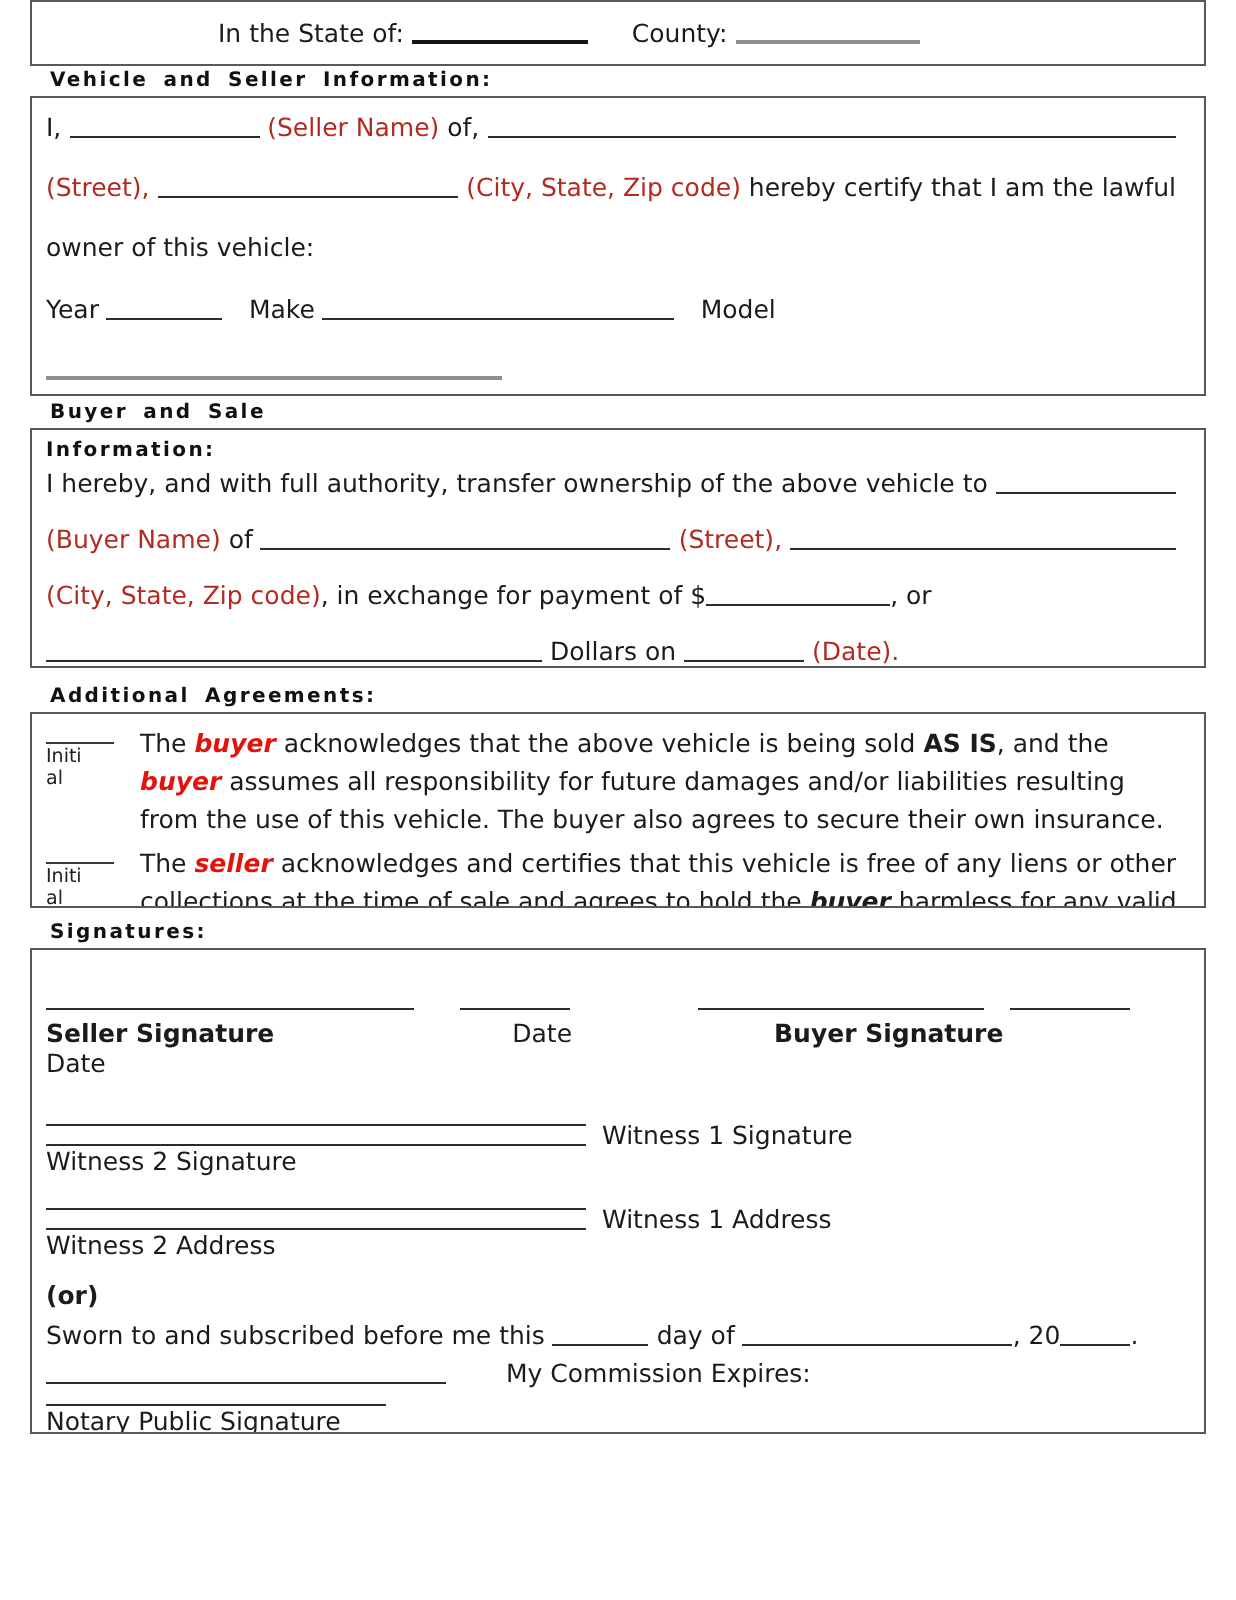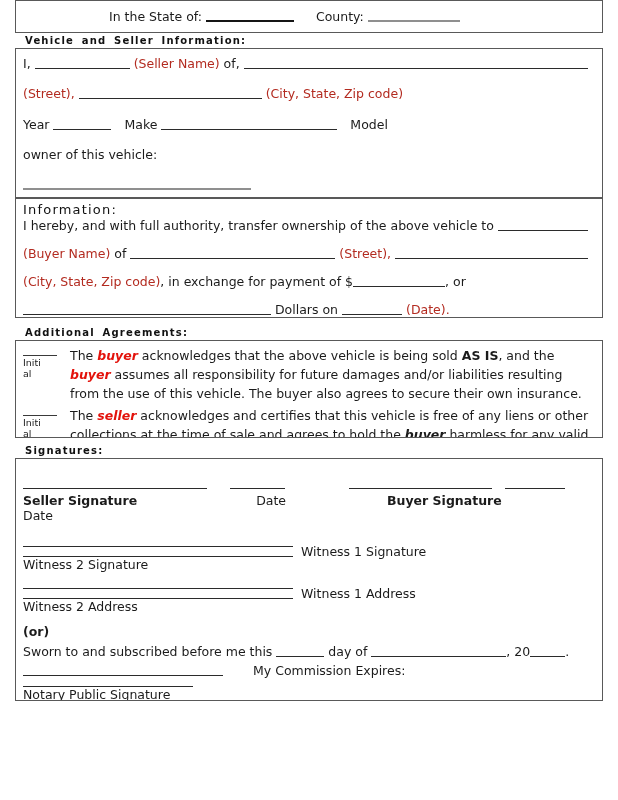--- a/index.html
+++ b/index.html
@@ -26,21 +26,21 @@
   .shead {
     font-weight: bold; font-size: 10px; color:#111;
     letter-spacing: 1.2px; word-spacing: 3px;
     padding-left: 10px; line-height: 15px;
   }
   .shead.vehicle { margin: 0 0 0; }
   .shead.buyer { margin-top: 1px; }
   .shead.agree { margin-top: 7px; }
   .shead.sig { margin-top: 5px; }
   .inhead {
-    font-weight: normal; font-size: 13px; color:#111;
+    font-weight: bold; font-size: 10px; color:#111;
     letter-spacing: 1.2px; word-spacing: 3px;
     margin: 3px 0 0 0; line-height: 15px;
   }
   .fline {
     display: flex; align-items: flex-start;
     height: 14px; line-height: 14px; margin-top: 16px;
     white-space: nowrap;
   }
   .fline .tx { white-space: pre; }
   .ul { display: inline-block; border-bottom: 1px solid #2b2b2b; height: 12px; flex: 0 1 auto; }
@@ -86,38 +86,40 @@
         <span class="tx r">(Seller Name)</span>
         <span class="tx "> of, </span>
         <span class="ul" style="flex: 1 1 30px;"></span>
       </div>
       <div class="fline" style="margin-top: 16px;">
         <span class="tx r">(Street),</span>
         <span class="tx "> </span>
         <span class="ul" style="width: 183px;"></span>
         <span class="tx "> </span>
         <span class="tx r">(City, State, Zip code)</span>
+        <span class="tx "> hereby certify that I am the lawful</span>
+      </div>
+      <div class="fline" style="margin-top: 16px;">
+        <span class="tx ">owner of this vehicle:</span>
       </div>
       <div class="fline" style="margin-top: 17px;">
         <span class="tx ">Year </span>
         <span class="ul" style="width: 58px;"></span>
         <span class="sp" style="width: 13px;"></span>
         <span class="tx ">Make </span>
         <span class="ul" style="width: 176px;"></span>
         <span class="sp" style="width: 13px;"></span>
         <span class="tx ">Model</span>
       </div>
       <div class="fline" style="margin-top: 16px;">
-        <span class="tx ">owner of this vehicle:</span>
-      </div>
-      <div class="fline" style="margin-top: 16px;">
         <span class="ul gray" style="width: 228px;"></span>
       </div>
     </div>
 
+  <div class="shead buyer">Buyer and Sale</div>
   <div class="box buyer-box">
     <div class="inhead">Information:</div>
     <div>
         <div class="fline" style="margin-top: 2px;">
           <span class="tx ">I hereby, and with full authority, transfer ownership of the above vehicle to </span>
           <span class="ul" style="flex: 1 1 30px;"></span>
         </div>
         <div class="fline" style="margin-top: 14px;">
           <span class="tx r">(Buyer Name)</span>
           <span class="tx "> of </span>

